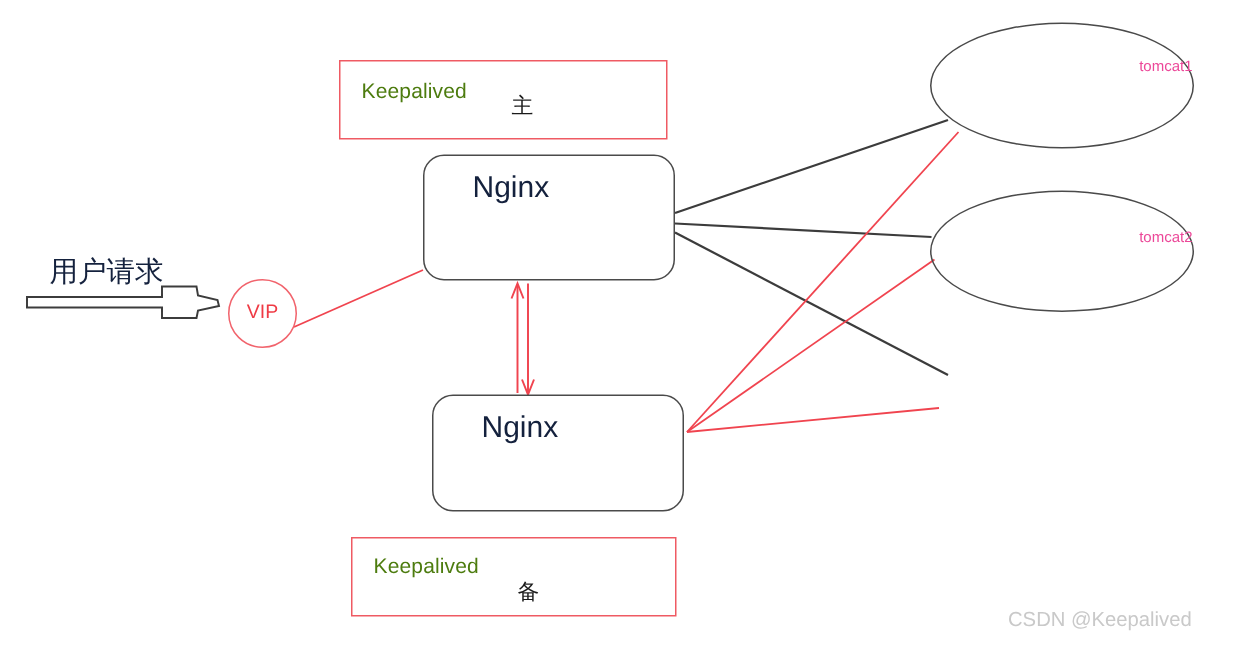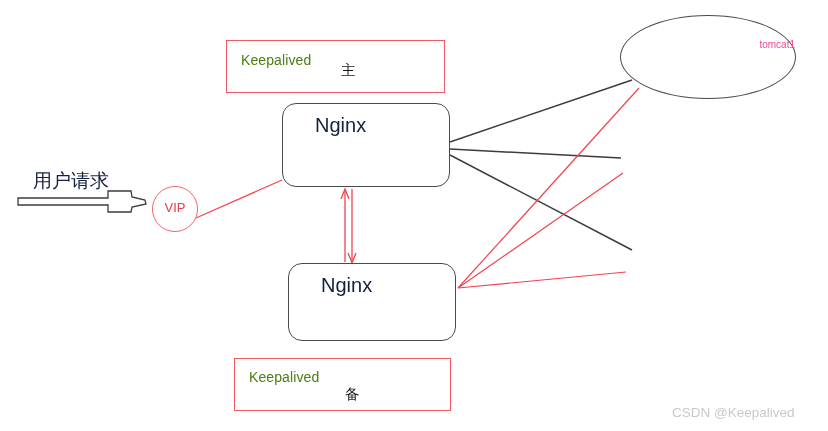--- a/index.html
+++ b/index.html
@@ -181,16 +181,19 @@
   </div>
 
   <div id="keepalived-backup" class="kbox">
     <div class="k-label">Keepalived</div>
     <div class="k-role">备</div>
   </div>
 
   <div id="tomcat-1" class="tomcat-node">
     <div class="t-label">tomcat1</div>
   </div>
+  <div id="tomcat-2" class="tomcat-node">
+    <div class="t-label">tomcat2</div>
+  </div>
 
   <div id="watermark">CSDN @Keepalived</div>
 
 </div>
 
 </body></html>

